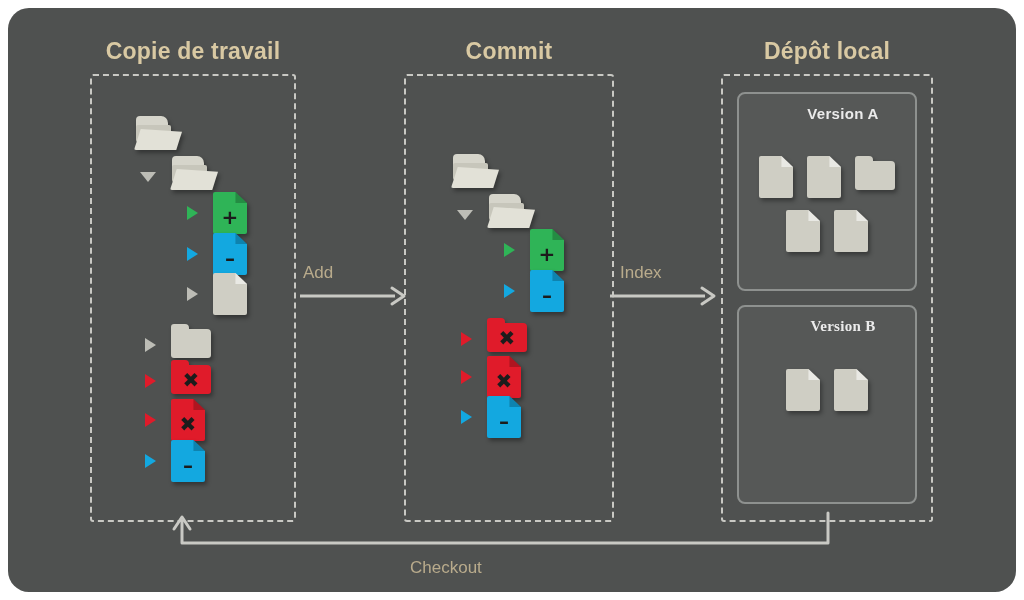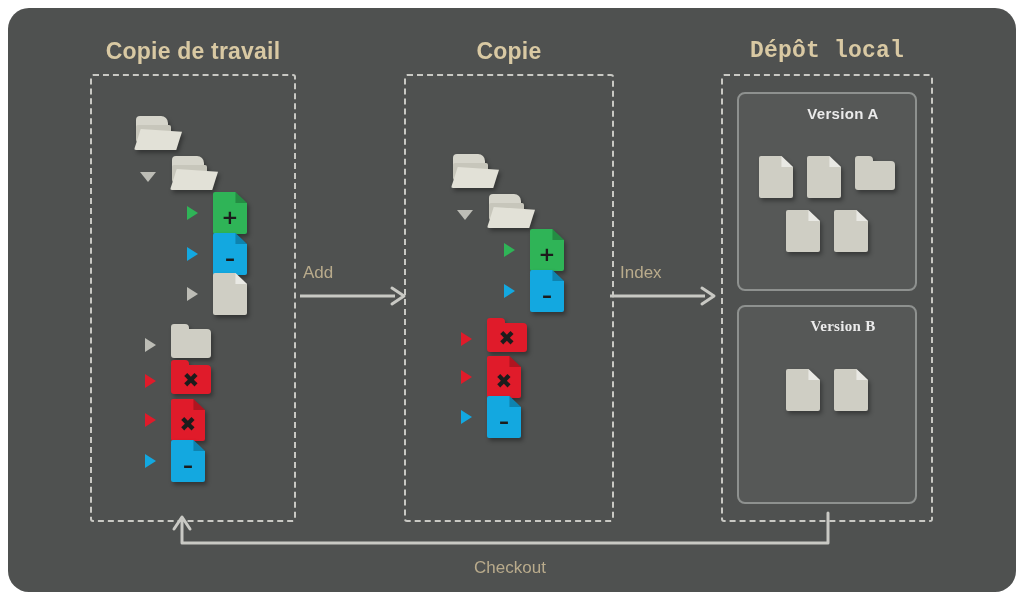--- a/index.html
+++ b/index.html
@@ -99,31 +99,31 @@
   .node{position:absolute;}
 
   
   .flow-label{
     position:absolute;color:#b9ab8c;font-size:17px;white-space:nowrap;
   }
   .arrow-svg{position:absolute;overflow:visible;}
 
   .checkout-label{
     position:absolute;color:#b9ab8c;font-size:17px;white-space:nowrap;
-    text-align:center;
+    text-align:left;
   }
 </style>
 </head>
 <body>
 
 <div id="stage">
 
   <div class="col-title" style="left:82px;top:30px;width:206px;">Copie de travail</div>
-  <div class="col-title" style="left:396px;top:30px;width:210px;">Copie</div>
-  <div class="col-title" style="left:713px;top:30px;width:212px;font-family:Liberation Mono, monospace;">Dépôt local</div>
+  <div class="col-title" style="left:396px;top:30px;width:210px;">Commit</div>
+  <div class="col-title" style="left:713px;top:30px;width:212px;">Dépôt local</div>
 
   <div class="zone" style="left:82px;top:66px;width:206px;height:448px;"></div>
   <div class="zone" style="left:396px;top:66px;width:210px;height:448px;"></div>
   <div class="zone" style="left:713px;top:66px;width:212px;height:448px;"></div>
 
   <div id="working-tree">
       <div class="node" style="left: 126px; top: 108px;"><span class="icon ofolder" style="--c: #cfcec4;"><span class="back"></span><span class="backbody"></span><span class="front"></span></span></div>
       <div class="node" style="left: 162px; top: 148px;"><span class="tri down" style="--tc: #bdbdb6; left: -30px; top: 16px;"></span><span class="icon ofolder" style="--c: #cfcec4;"><span class="back"></span><span class="backbody"></span><span class="front"></span></span></div>
       <div class="node" style="left: 205px; top: 184px;"><span class="tri right" style="--tc: #2fb457; left: -26px; top: 14px;"></span><span class="icon file dark" style="--c: #2fb457;"><span class="sheet"></span><span class="fold"></span><span class="glyph">+</span></span></div>
       <div class="node" style="left: 205px; top: 225px;"><span class="tri right" style="--tc: #13a8e0; left: -26px; top: 14px;"></span><span class="icon file dark" style="--c: #13a8e0;"><span class="sheet"></span><span class="fold"></span><span class="glyph">–</span></span></div>

